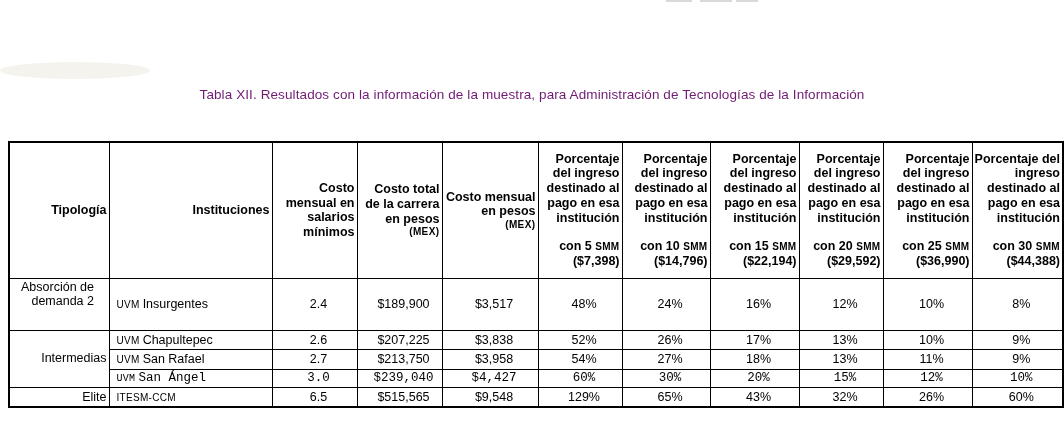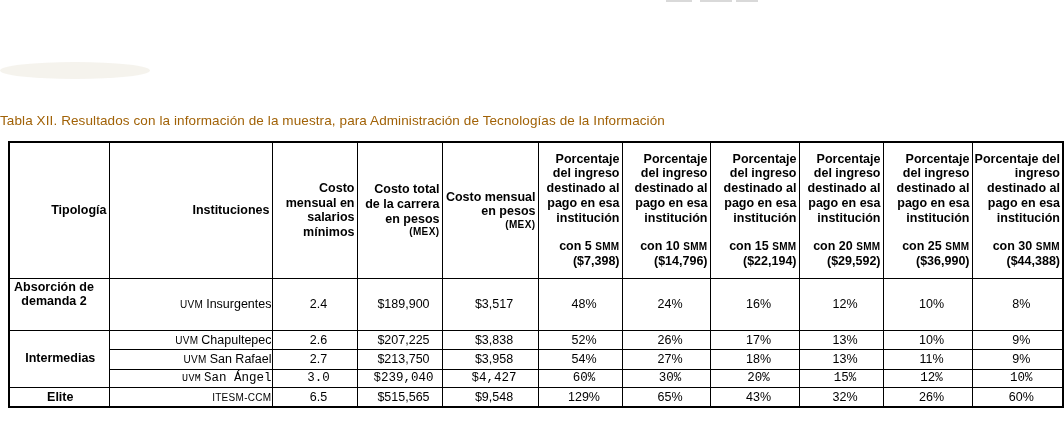--- a/index.html
+++ b/index.html
@@ -13,22 +13,22 @@
   .artifact-top { position: absolute; top: 0; height: 2px; background: #d9d9d9; }
   .a1 { left: 666px; width: 26px; }
   .a2 { left: 700px; width: 32px; }
   .a3 { left: 736px; width: 22px; }
   .smudge {
     position: absolute; left: 0; top: 62px; width: 150px; height: 17px;
     background: rgba(236, 231, 219, 0.5); border-radius: 50%;
   }
   
   .caption {
-    position: absolute; top: 113px; left: 0; width: 100%;
-    text-align: left; font-size: 13.5px; color: #a16207;
+    position: absolute; top: 87px; left: 0; width: 100%;
+    text-align: center; font-size: 13.5px; color: #701a75;
     letter-spacing: 0.1px;
   }
   
   table.results {
     position: absolute; left: 8px; top: 141px; width: 1054px;
     border-collapse: collapse; table-layout: fixed;
     border: 2px solid #000;
   }
   .results th, .results td {
     border: 1px solid #000; color: #000;
@@ -43,26 +43,26 @@
   .results th {
     font-size: 12.5px; font-weight: bold; line-height: 1.18;
     text-align: right; vertical-align: middle; padding: 2px 2px;
   }
   .unit { display: block; font-size: 10px; font-weight: bold; letter-spacing: 0.4px; }
   .cond { display: block; margin-top: 14px; }
   .sc { font-size: 10px; letter-spacing: 0.3px; }
   .amount { display: block; }
   .results td { font-size: 12.5px; vertical-align: middle; padding-left: 8px; }
   td.tipologia {
-    font-weight: bold; text-align: center; padding: 1px 2px 1px 4px;
+    font-weight: normal; text-align: right; padding: 1px 2px 1px 4px;
     line-height: 1.15;
   }
   td.tipologia .wrapbox { width: 80px; }
   td.tip-top { vertical-align: top; }
-  td.institucion { text-align: right; padding-left: 7px; }
+  td.institucion { text-align: left; padding-left: 7px; }
   .brand { font-size: 10px; letter-spacing: 0.3px; }
   .inst-name:not(:empty) { margin-left: 3px; }
   td.num { text-align: center; }
 </style>
 </head>
 <body>
 
 <div class="artifact-top a1"></div>
 <div class="artifact-top a2"></div>
 <div class="artifact-top a3"></div>

